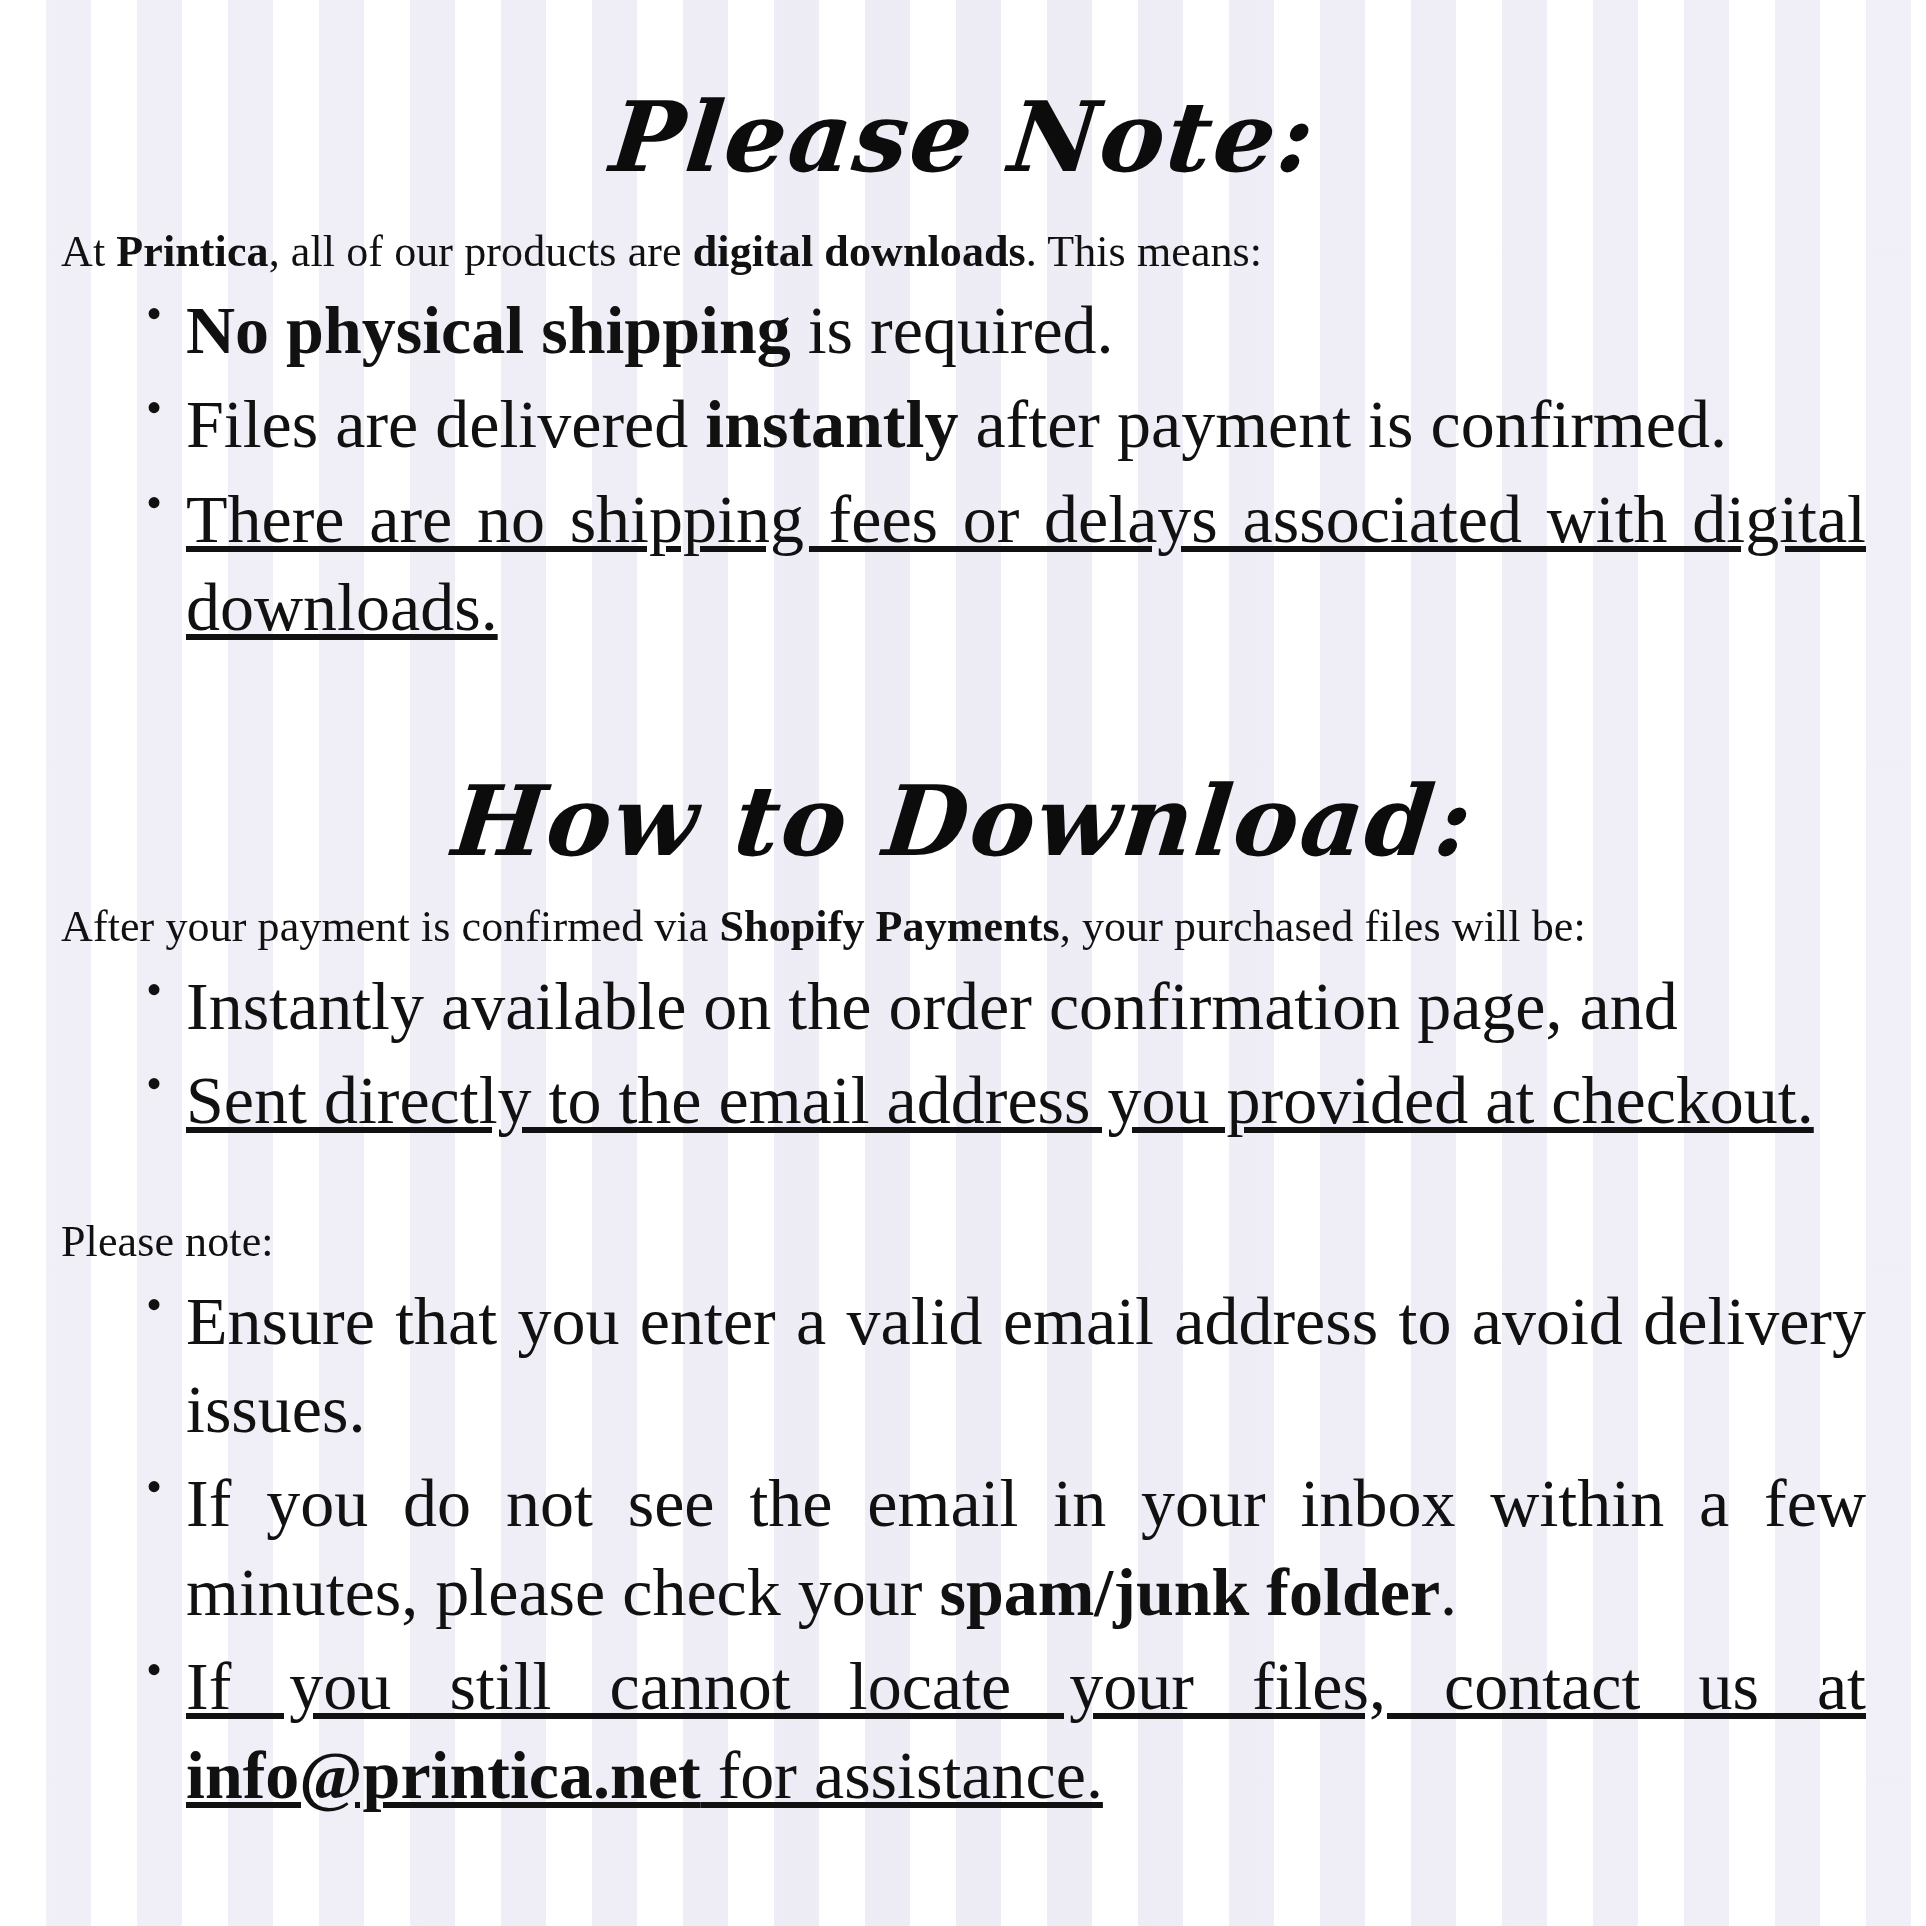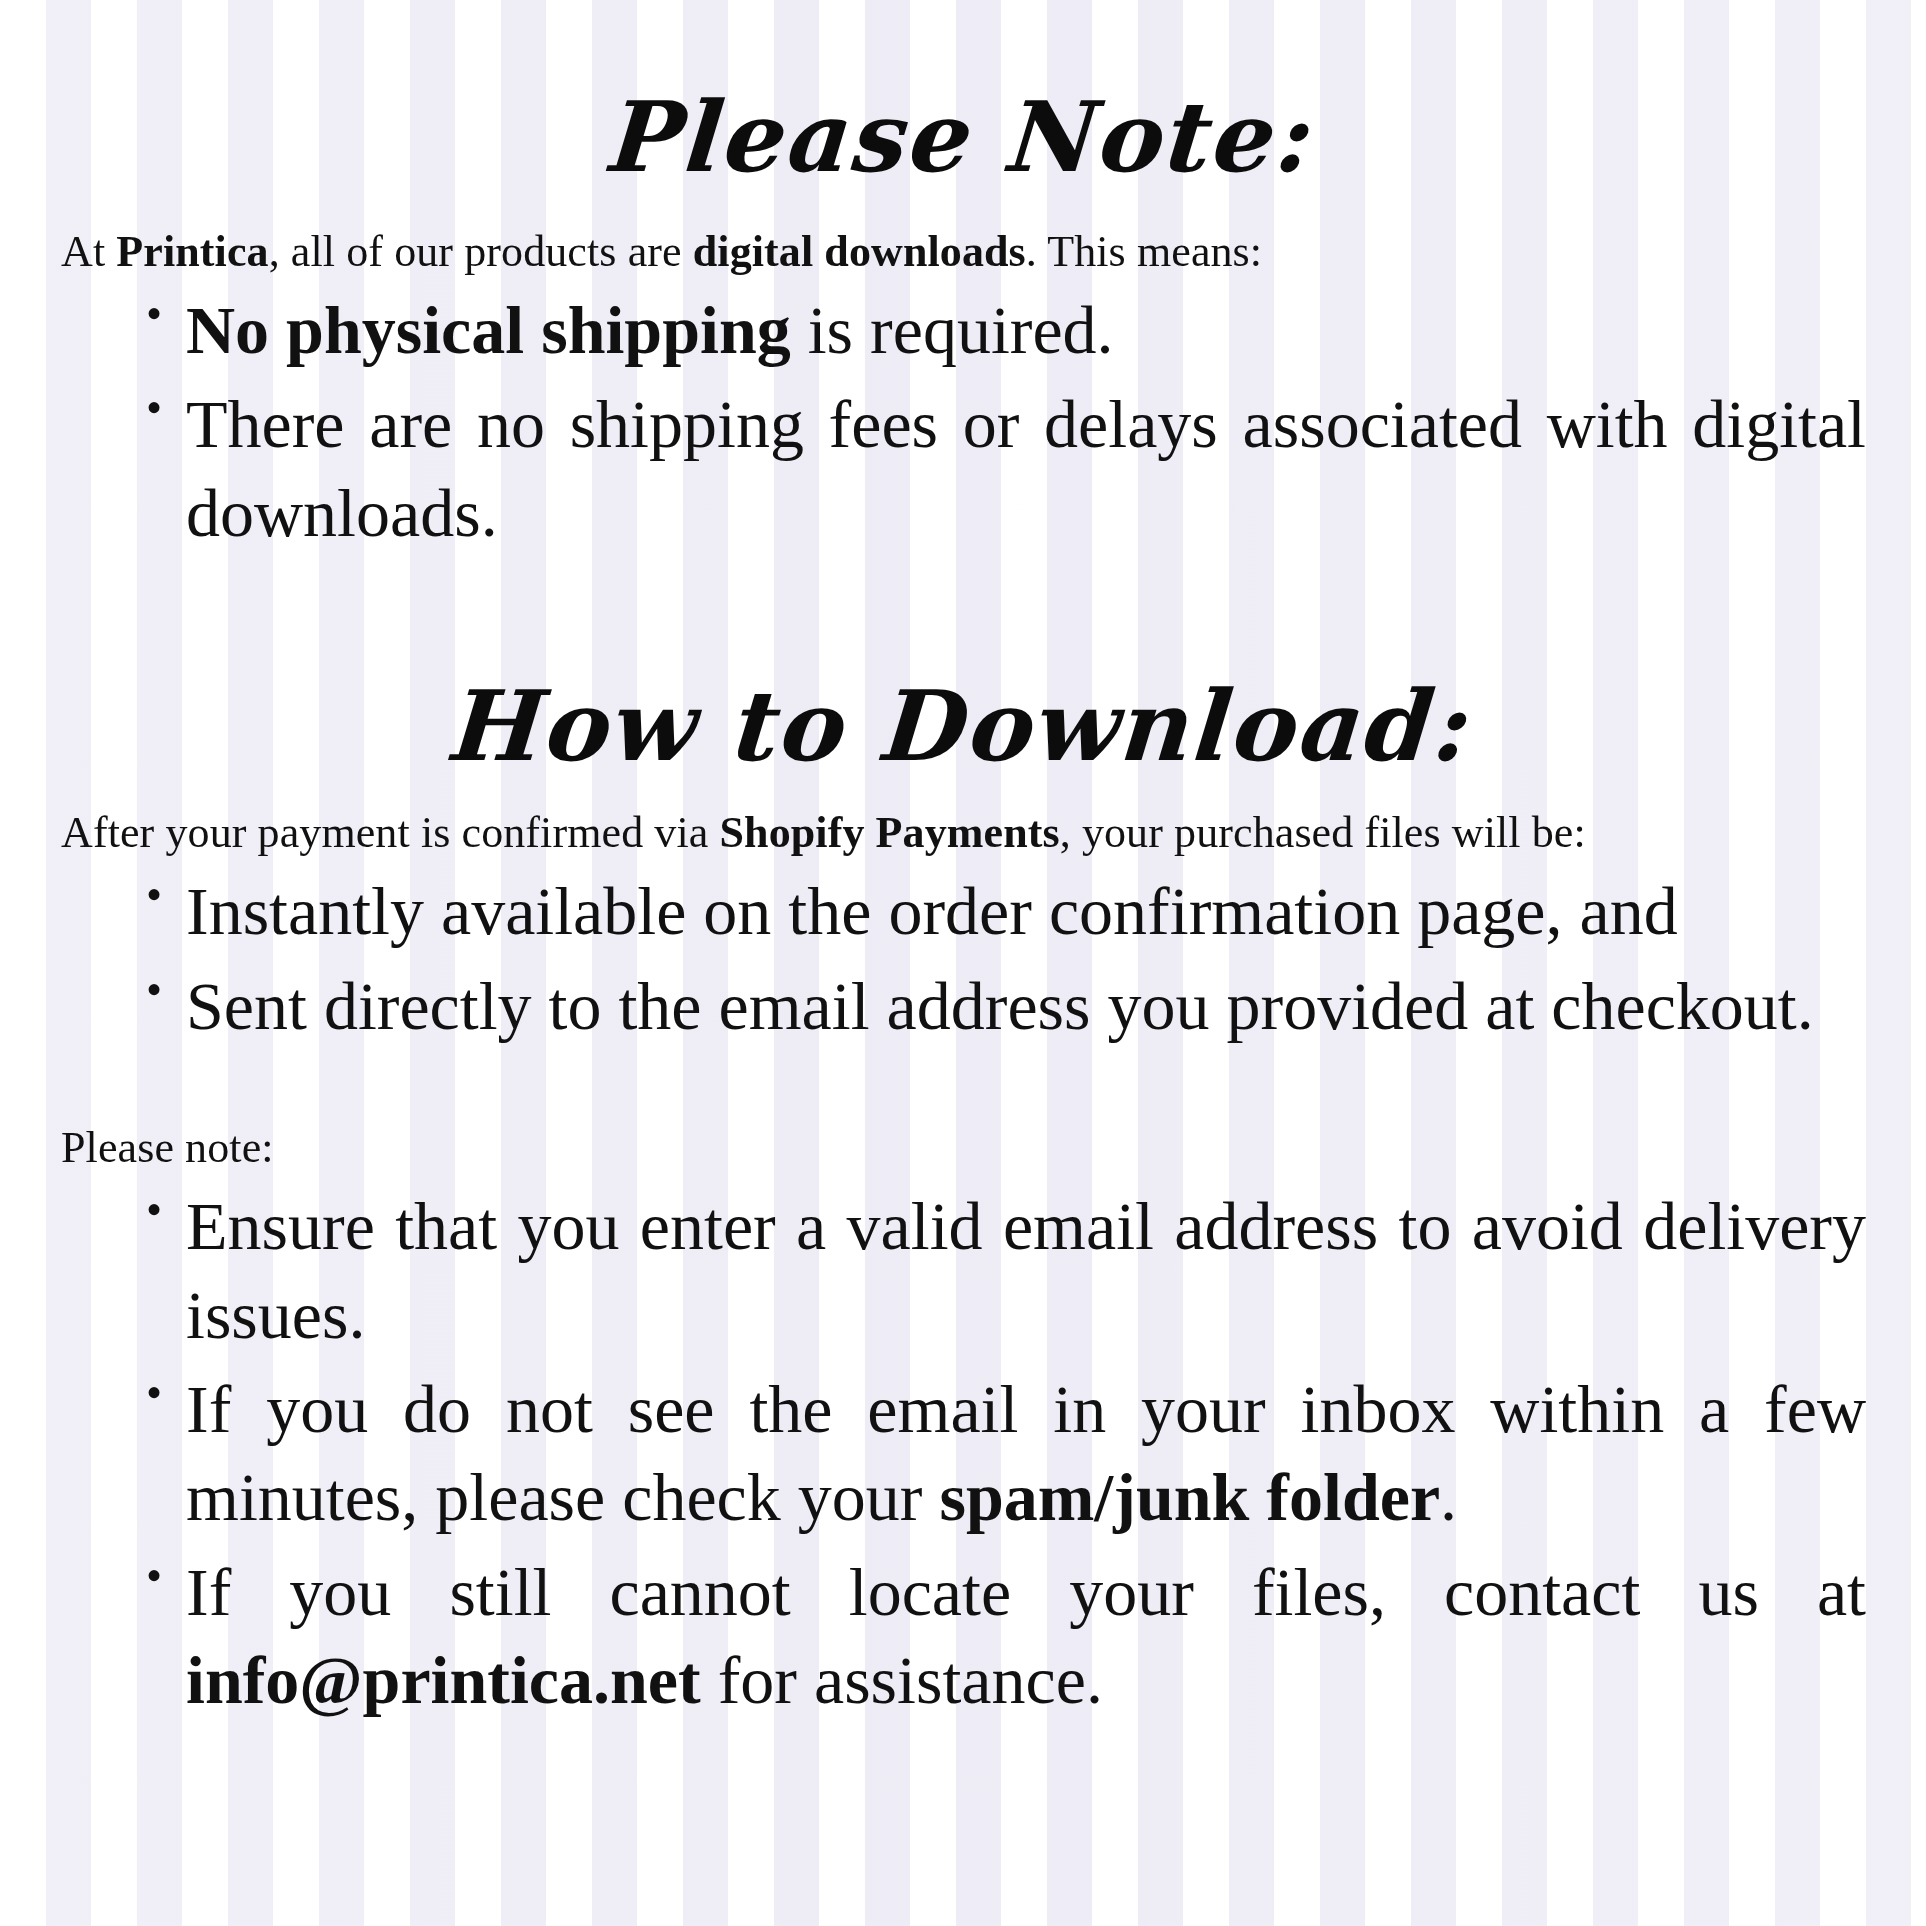--- a/index.html
+++ b/index.html
@@ -92,40 +92,42 @@
   ul.bullets > li::before {
     content: "•";
     position: absolute;
     left: 0;
     top: -2px;
     font-size: 46px;
     line-height: 1.3;
   }
   ul.bullets > li:last-child {
     margin-bottom: 0;
+    text-decoration: underline;
   }
 
   .spacer-lg { height: 69px; }
 
   b { font-weight: 700; }
 </style>
 </head>
 <body>
 
 <div id="stripes"></div>
 <div id="stripe-soft"></div>
 
 <div id="page">
 
   <h1 class="script-heading" id="heading-note">Please Note:</h1>
 
   <p class="body-para">At <b>Printica</b>, all of our products are <b>digital downloads</b>. This means:</p>
 
   <ul class="bullets">
     <li><b>No physical shipping</b> is required.</li>
+    <li>Files are delivered <b>instantly</b> after payment is confirmed.</li>
     <li>There are no shipping fees or delays associated with digital downloads.</li>
   </ul>
 
   <h1 class="script-heading" id="heading-download">How to Download:</h1>
 
   <p class="body-para">After your payment is confirmed via <b>Shopify Payments</b>, your purchased files will be:</p>
 
   <ul class="bullets">
     <li>Instantly available on the order confirmation page, and</li>
     <li>Sent directly to the email address you provided at checkout.</li>

